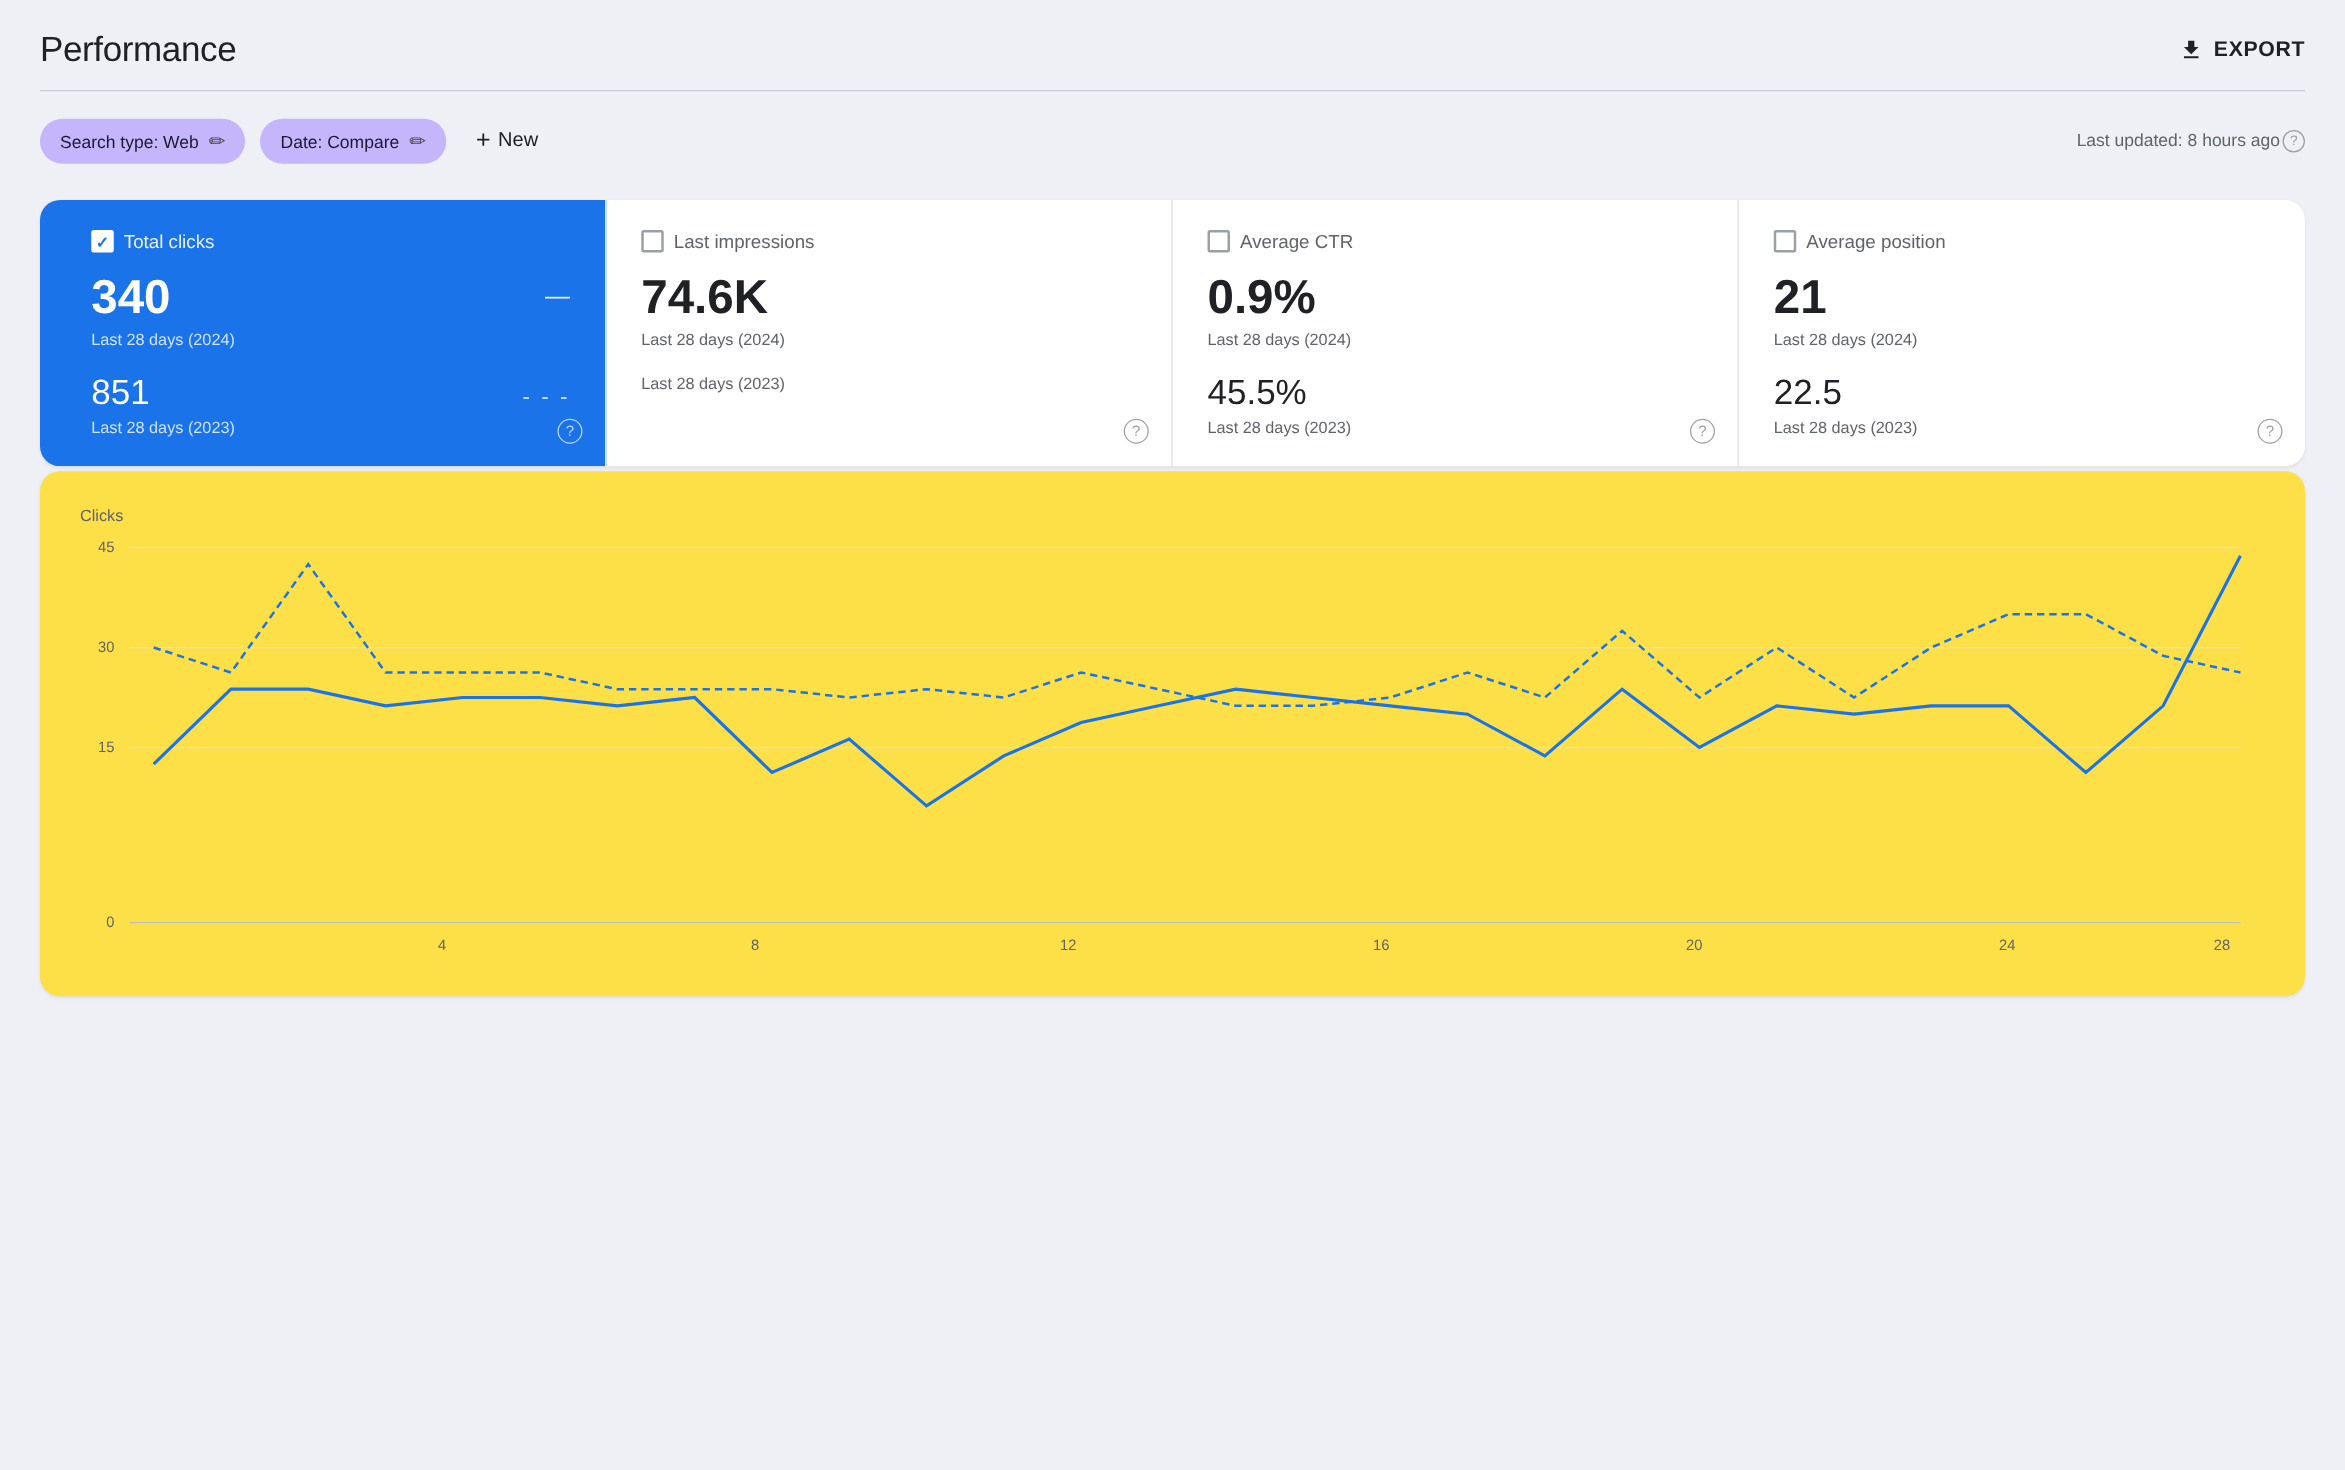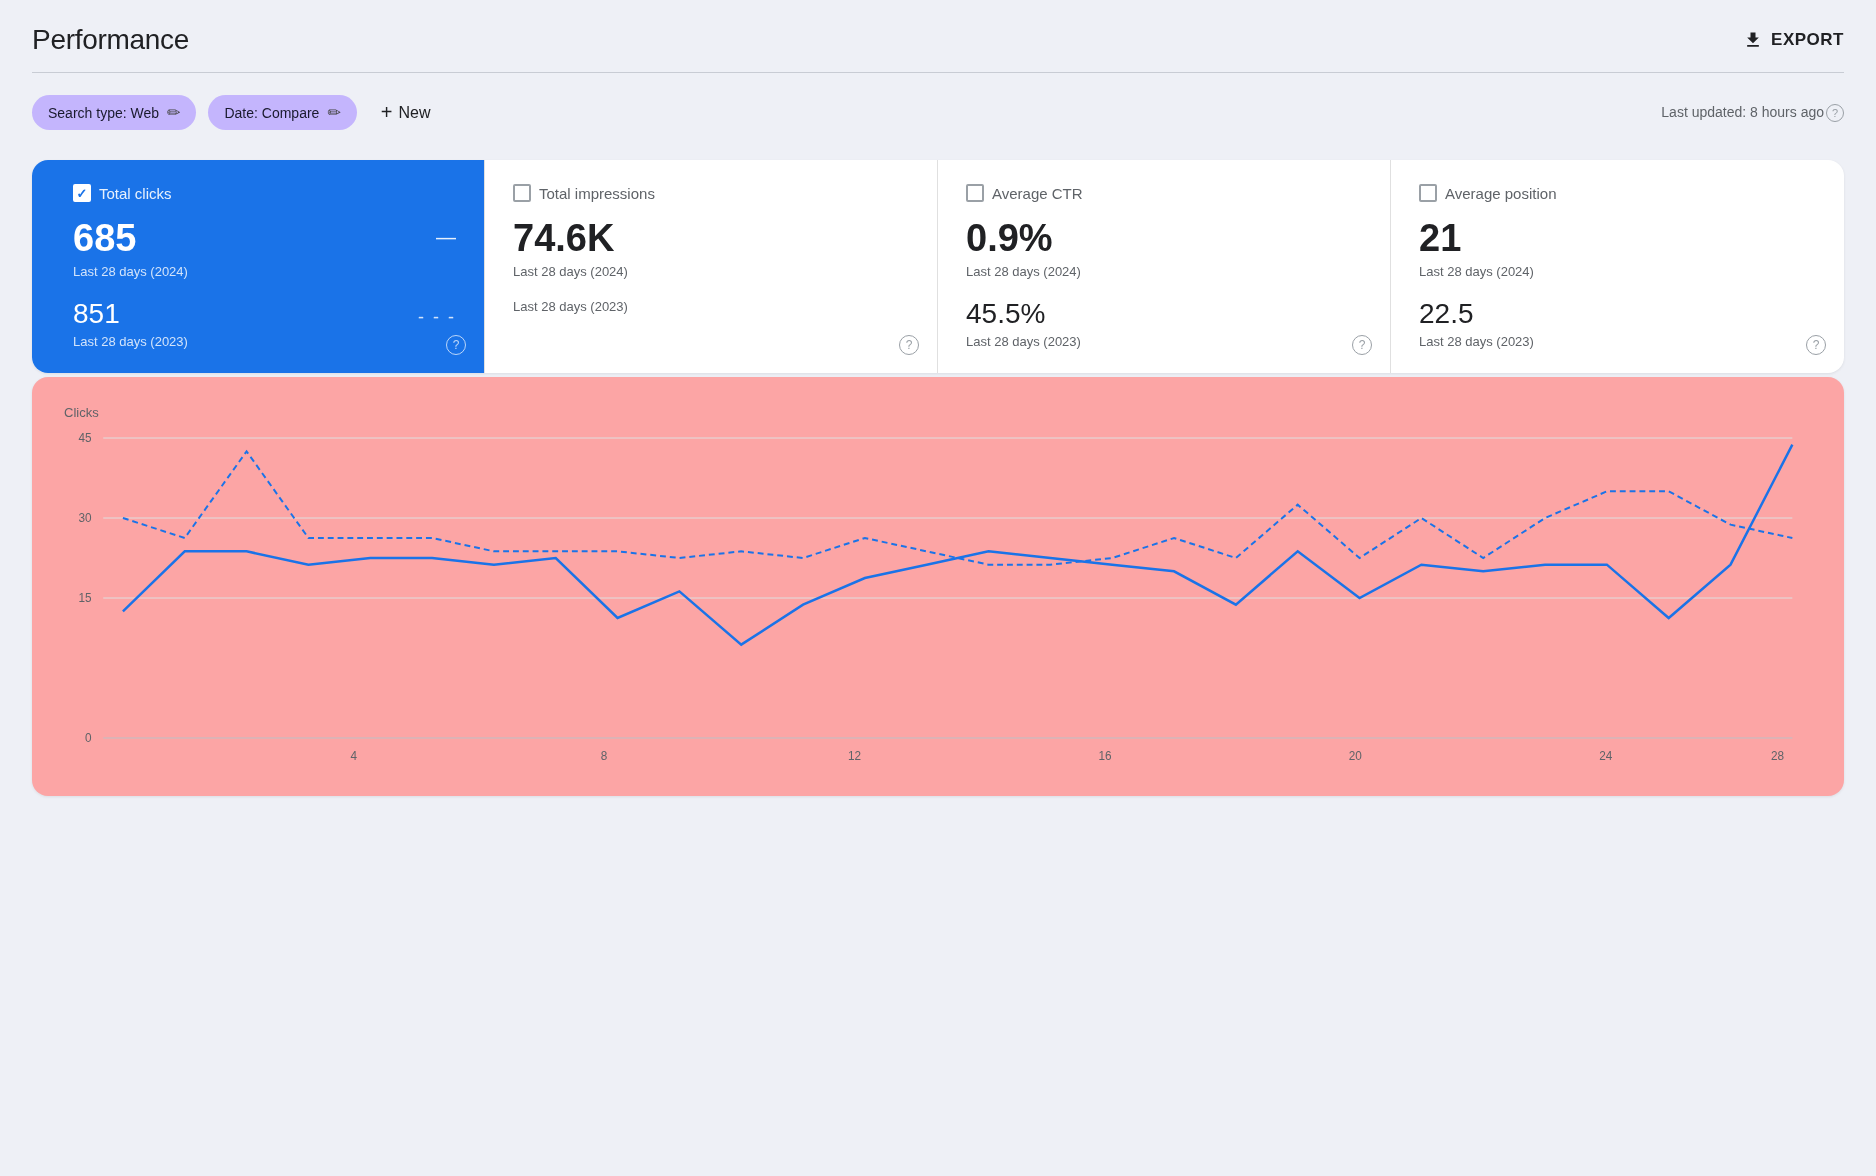--- a/index.html
+++ b/index.html
@@ -229,21 +229,21 @@
       color: #9aa0a6;
       cursor: pointer;
     }
     .metric-card.active .help-circle-sm {
       border-color: rgba(255,255,255,0.7);
       color: rgba(255,255,255,0.7);
     }
 
     
     .chart-container {
-      background: #fca5a5;
+      background: #fde047;
       border-radius: 16px;
       padding: 28px 32px 24px 32px;
       margin-top: 0;
       box-shadow: 0 1px 3px rgba(0,0,0,0.08);
       position: relative;
     }
     .chart-y-label {
       font-size: 13px;
       color: #5f6368;
       margin-bottom: 8px;
@@ -319,39 +319,39 @@
 
   <div class="metrics-container">
 
     <div class="metric-card active">
       <div class="metric-header">
         <div class="metric-checkbox checked"></div>
         <span class="metric-label">Total clicks</span>
       </div>
       <div class="metric-row">
         <div>
-          <div class="metric-value-primary">685</div>
+          <div class="metric-value-primary">340</div>
           <div class="metric-period-primary">Last 28 days (2024)</div>
         </div>
         <div class="metric-indicator">—</div>
       </div>
       <div class="metric-row">
         <div>
           <div class="metric-value-secondary">851</div>
           <div class="metric-period-secondary">Last 28 days (2023)</div>
         </div>
         <div class="metric-indicator-dashed" style="color:rgba(255,255,255,0.8);">- - -</div>
       </div>
       <span class="help-circle-sm">?</span>
     </div>
 
     <div class="metric-card">
       <div class="metric-header">
         <div class="metric-checkbox"></div>
-        <span class="metric-label">Total impressions</span>
+        <span class="metric-label">Last impressions</span>
       </div>
       <div class="metric-value-primary">74.6K</div>
       <div class="metric-period-primary">Last 28 days (2024)</div>
       <div class="metric-period-secondary">Last 28 days (2023)</div>
       <span class="help-circle-sm">?</span>
     </div>
 
     <div class="metric-card">
       <div class="metric-header">
         <div class="metric-checkbox"></div>

